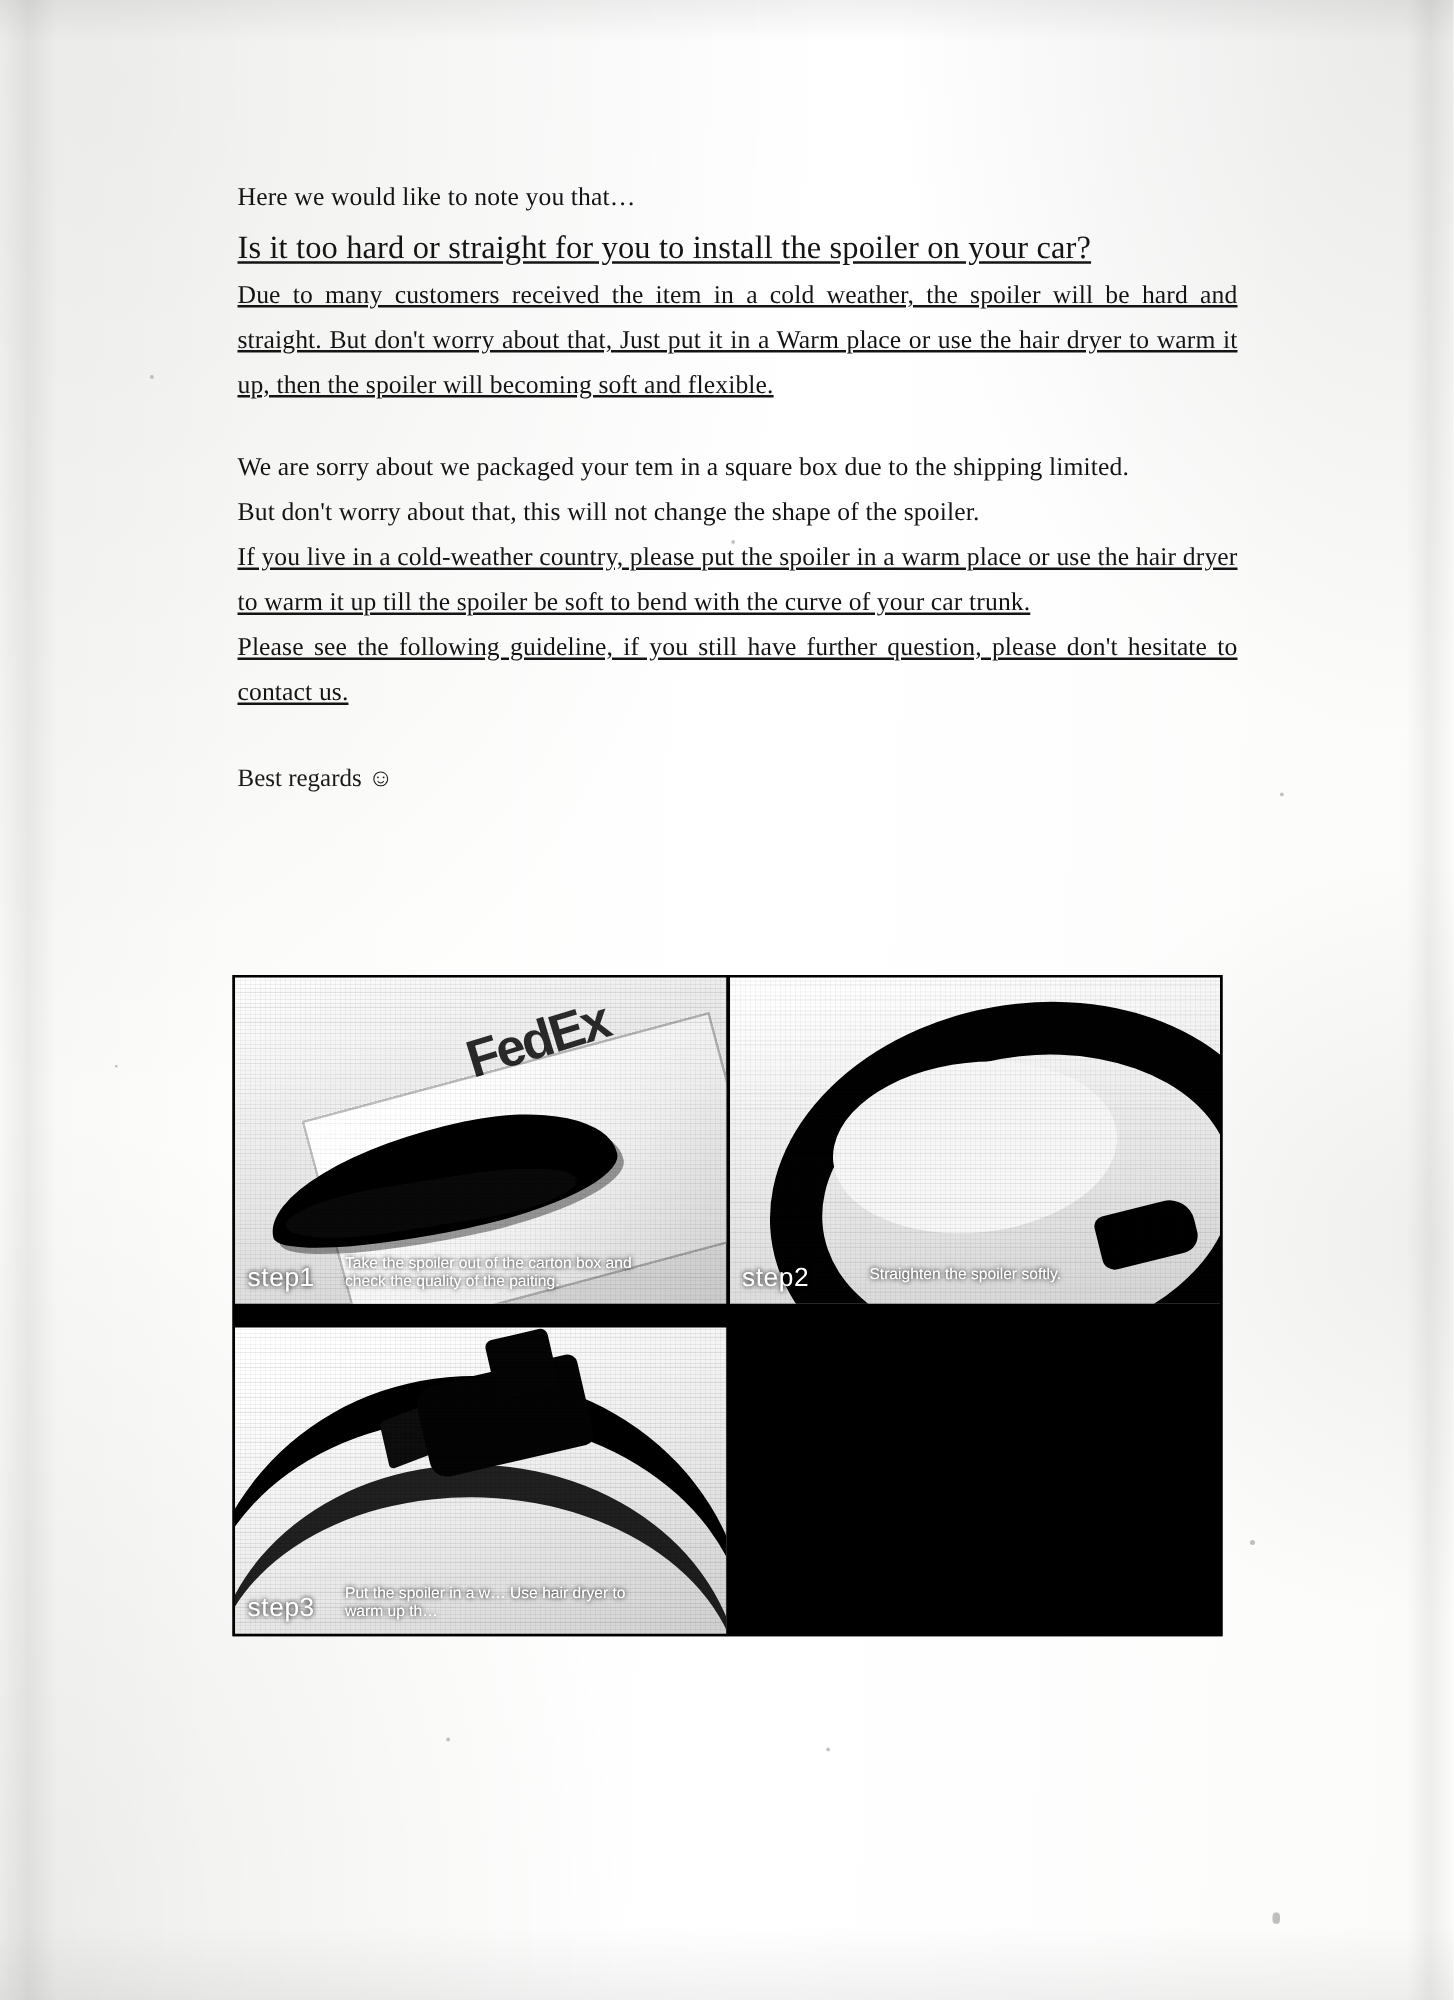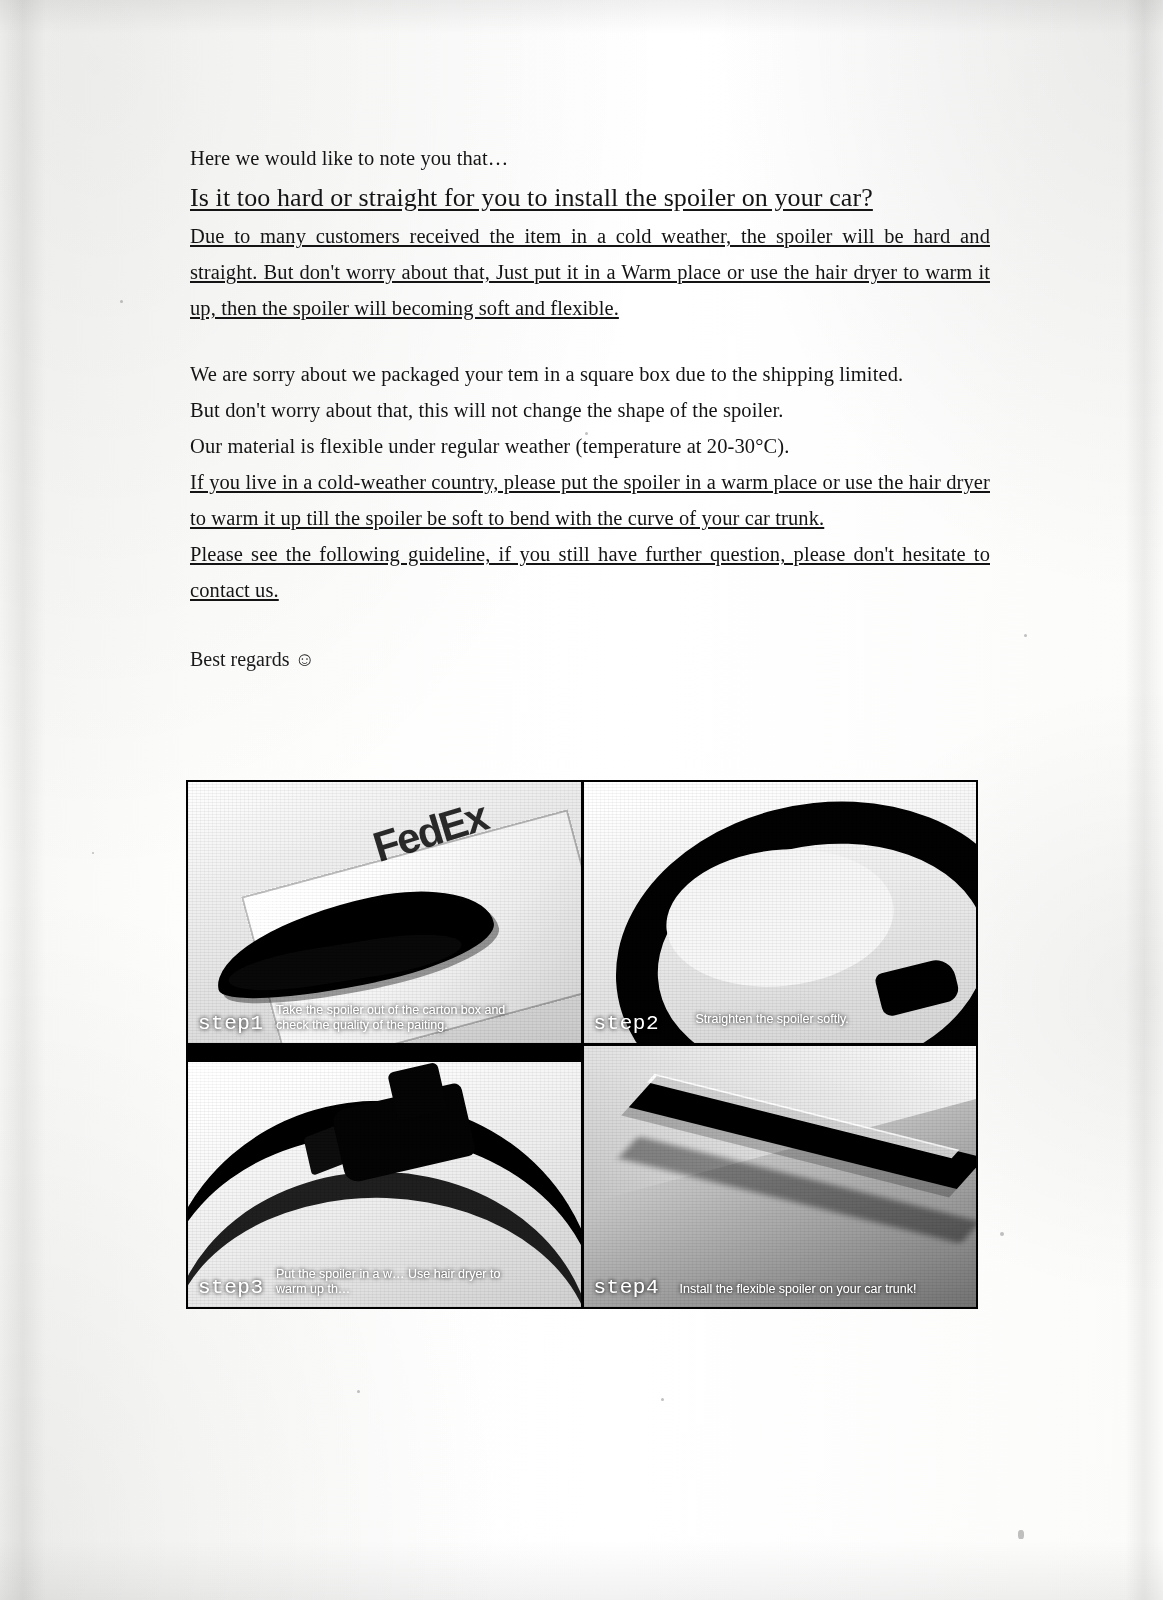--- a/index.html
+++ b/index.html
@@ -266,21 +266,21 @@
     background: rgba(0,0,0,.35);
     transform: rotate(14deg) skewX(-28deg);
     filter: blur(3px);
   }
 
   .step-tag {
     position: absolute;
     left: 10px;
     bottom: 8px;
     color: #f2f2f2;
-    font-family: Liberation Mono, monospace;
+    font-family: Liberation Sans, sans-serif;
     font-size: 21px;
     letter-spacing: .5px;
     z-index: 5;
     text-shadow: 0 0 4px #000;
     text-align: center;
   }
   .step-cap {
     position: absolute;
     bottom: 10px;
     color: #f4f4f4;
@@ -324,21 +324,20 @@
     <span class="q">Is it too hard or straight for you to install the spoiler on your car?</span>
   </p>
 
   <p class="line just">Due to many customers received the item in a cold weather, the spoiler will be hard and straight. But don't worry about that, Just put it in a Warm place or use the hair dryer to warm it up, then the spoiler will becoming soft and flexible.</p>
 
   <div class="gap"></div>
 
 
   <p class="line">We are sorry about we packaged your tem in a square box due to the shipping limited.</p>
   <p class="line">But don't worry about that, this will not change the shape of the spoiler.</p>
-  <p class="line">Our material is flexible under regular weather (temperature at 20-30°C).</p>
   <p class="line just">If you live in a cold-weather country, please put the spoiler in a warm place or use the hair dryer to warm it up till the spoiler be soft to bend with the curve of your car trunk.</p>
   <p class="line just">Please see the following guideline, if you still have further question, please don't hesitate to contact us.</p>
 
   <p class="regards">Best regards ☺</p>
 </div>
 
 <div id="photos">
 
   <div class="cell c1">
     <div class="box"></div>
@@ -360,22 +359,14 @@
   <div class="cell c3">
     <div class="curve"></div>
     <div class="curve2"></div>
     <div class="nozzle"></div>
     <div class="dryer"></div>
     <div class="handle"></div>
     <div class="step-tag">step3</div>
     <div class="step-cap cap3">Put the spoiler in a w… Use hair dryer to warm up th…</div>
   </div>
 
-  <div class="cell c4">
-    <div class="trunk"></div>
-    <div class="shadow"></div>
-    <div class="blade"></div>
-    <div class="blade-hi"></div>
-    <div class="step-tag">step4</div>
-    <div class="step-cap cap4">Install the flexible spoiler on your car trunk!</div>
-  </div>
 
 </div>
 
 </body></html>

